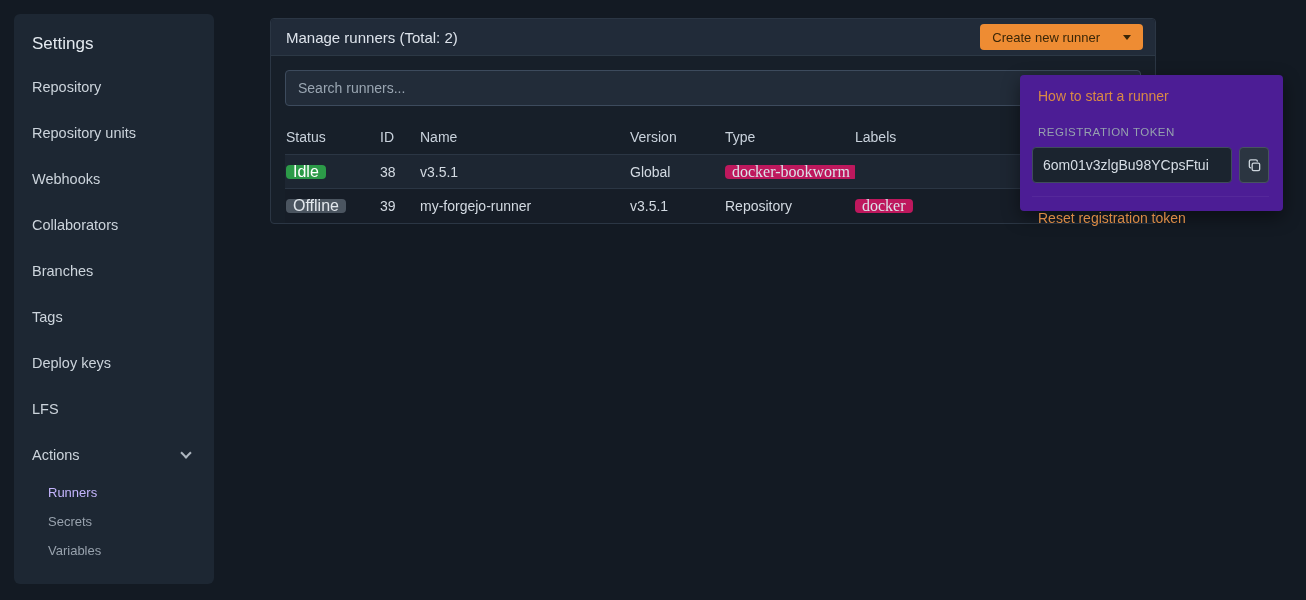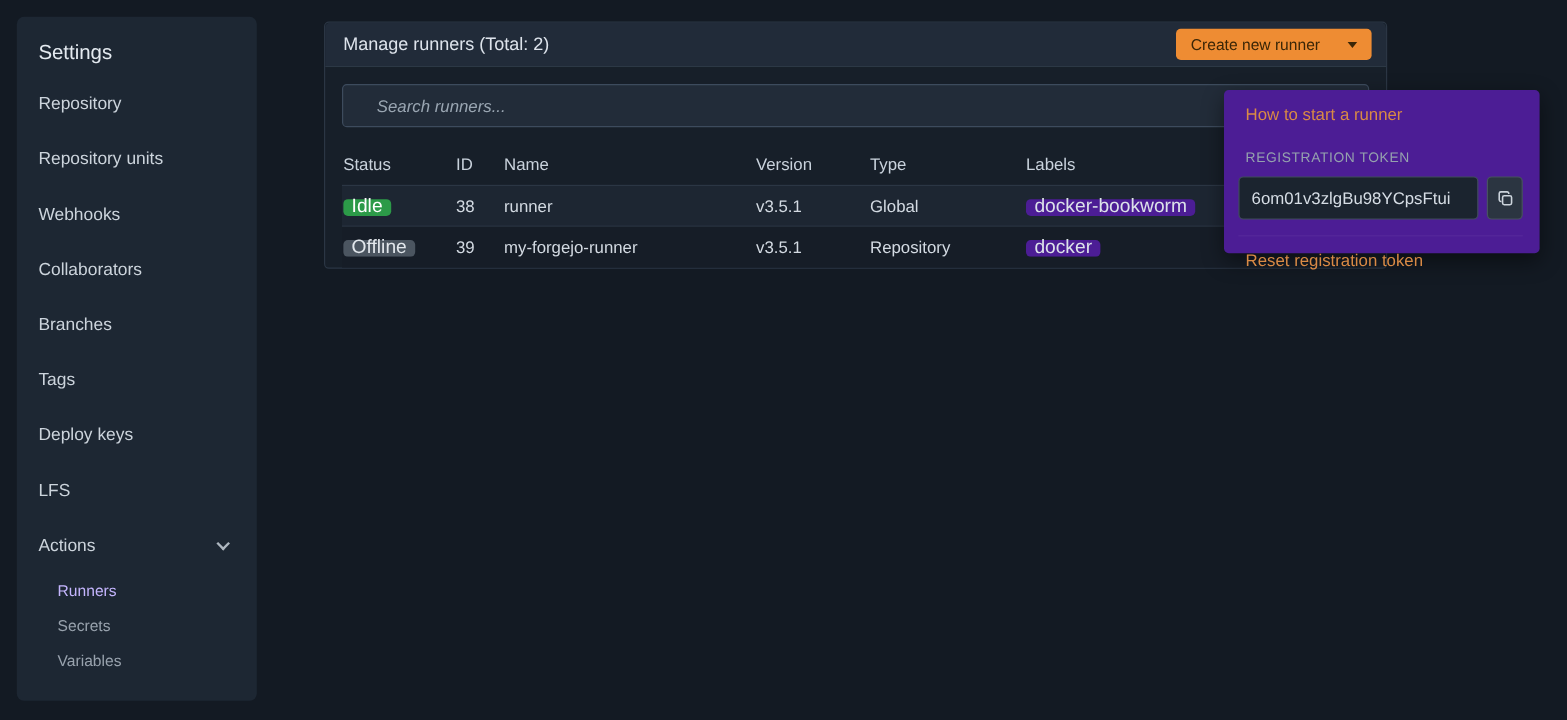--- a/index.html
+++ b/index.html
@@ -61,22 +61,22 @@
   }
   .caret {
     width:0; height:0; display:inline-block;
     border-left:4px solid transparent; border-right:4px solid transparent;
     border-top:5px solid #3a2607;
   }
   .box-body { padding:14px 14px 0 14px; }
   .search-input {
     width:100%; height:36px;
     background:#222c39; border:1px solid #3d4b5d; border-radius:4px;
-    color:#d5dce4; font-size:14px; padding:0 28px;
-    font-family:"Liberation Sans", sans-serif; outline:none;font-style:italic;
+    color:#d5dce4; font-size:14px; padding:0 12px;
+    font-family:"Liberation Sans", sans-serif; outline:none;
   }
   .search-input::placeholder { color:#9aa6b2; }
 
   
   .runner-table { margin-top:14px; }
   .t-row {
     display:grid;
     grid-template-columns:94px 40px 210px 95px 130px 1fr;
     align-items:center;
     height:34px;
@@ -87,21 +87,21 @@
   .t-row.t-head { height:35px; color:#c9d2dc; border-bottom:1px solid #2b3644; }
   .t-row.row-0 { background:#1d2632; }
   .t-row.row-1 { background:#161d27; border-bottom:none; }
   .t-cell { padding-right:8px; white-space:nowrap; overflow:hidden; }
   .badge {
     display:inline-block; font-size:16px; line-height:14px;
     padding:0 7px; border-radius:4px;
   }
   .badge.status-idle    { background:#2c9a48; color:#ffffff; }
   .badge.status-offline { background:#4b5560; color:#e2e7ec; }
-  .badge.label-badge    { background:#4c1d95; color:#dce2e9; margin-right:4px; }
+  .badge.label-badge    { background:#be185d; color:#dce2e9; margin-right:4px;font-family:Liberation Serif, serif; }
 
   
   .dropdown-panel {
     position:absolute; left:1020px; top:75px;
     width:263px; height:136px;
     background:#4c1d95; border-radius:4px;
     box-shadow:0 6px 18px rgba(0,0,0,.45);
     z-index:10; padding:12px 14px 12px 12px;
   }
   .panel-link {
@@ -182,21 +182,20 @@
             <div class="t-cell">Status</div>
             <div class="t-cell">ID</div>
             <div class="t-cell">Name</div>
             <div class="t-cell">Version</div>
             <div class="t-cell">Type</div>
             <div class="t-cell">Labels</div>
           </div>
           <div class="t-row row-0">
             <div class="t-cell"><span class="badge status-idle">Idle</span></div>
             <div class="t-cell">38</div>
-            <div class="t-cell">runner</div>
             <div class="t-cell">v3.5.1</div>
             <div class="t-cell">Global</div>
             <div class="t-cell"><span class="badge label-badge">docker-bookworm</span></div>
           </div>
           <div class="t-row row-1">
             <div class="t-cell"><span class="badge status-offline">Offline</span></div>
             <div class="t-cell">39</div>
             <div class="t-cell">my-forgejo-runner</div>
             <div class="t-cell">v3.5.1</div>
             <div class="t-cell">Repository</div>

